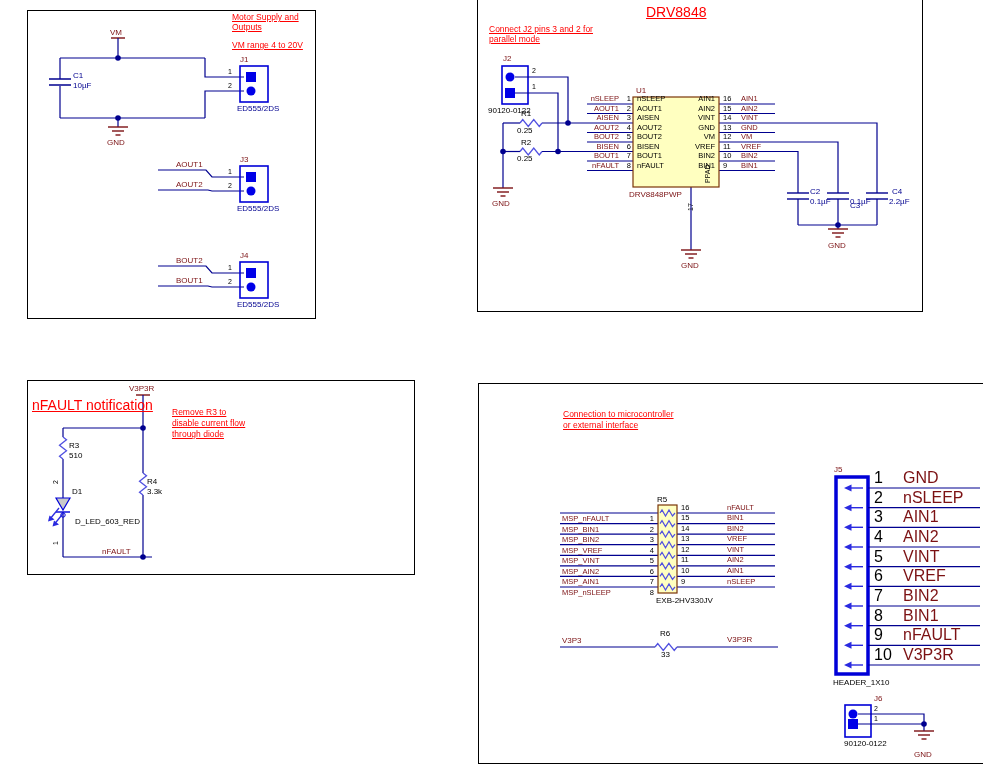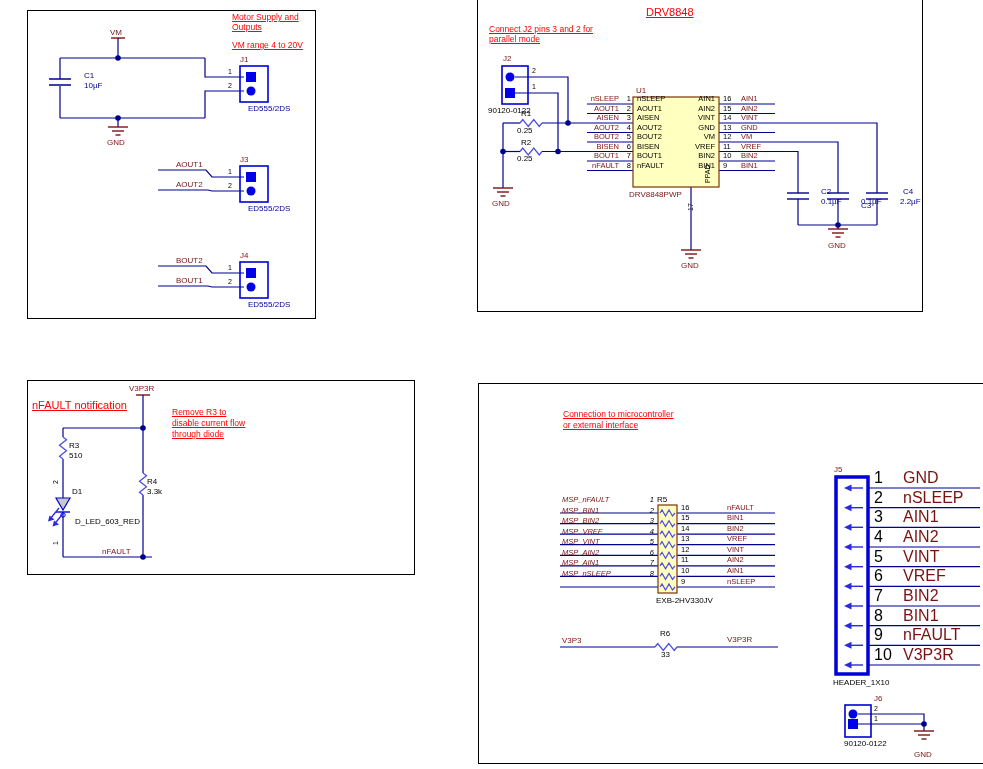--- a/index.html
+++ b/index.html
@@ -6,35 +6,35 @@
   .page{position:relative;width:983px;height:769px;background:#fff;overflow:hidden;
         font-family:"Liberation Sans",sans-serif;}
   .box{position:absolute;border:1.6px solid #000;box-sizing:border-box;}
   #box1{left:27px;top:10px;width:289px;height:309px;}
   #box2{left:477px;top:0;width:446px;height:312px;border-top:none;}
   #box3{left:27px;top:380px;width:388px;height:195px;}
   #box4{left:478px;top:383px;width:540px;height:381px;}
   svg.wires{position:absolute;left:0;top:0;}
   .t{position:absolute;font-size:8px;line-height:9px;color:#000;white-space:nowrap;}
   .m{color:#7b1113;}         
-  .n{color:#00008f;margin-left:11px;}         
+  .n{color:#00008f;}         
   .r{color:#ff0000;font-size:8.5px;line-height:10.5px;text-decoration:underline;}
-  .big{font-size:11px;line-height:14px;}
+  .big{font-size:14px;line-height:14px;}
   .s7{font-size:7px;line-height:8px;}
   .rot{transform:rotate(-90deg);transform-origin:0 0;}
   .col{position:absolute;display:flex;flex-direction:column;}
   .col .row{display:flex;align-items:flex-end;}
   .f75{font-size:7.5px;line-height:8.5px;}
   #u1l{left:560px;top:94px;width:71px;}   #u1l .row{height:9.5px;justify-content:flex-end;}
   #u1l .num{width:9px;text-align:right;margin-left:3px;}
   #u1nl{left:637px;top:94px;width:55px;}  #u1nl .row{height:9.5px;}
   #u1nr{left:662px;top:94px;width:53px;}  #u1nr .row{height:9.5px;justify-content:flex-end;}
   #u1r{left:723px;top:94px;width:60px;}   #u1r .row{height:9.5px;}
   #u1r .num{width:13px;} #u1r .net{margin-left:5px;}
-  #r5l{left:562px;top:494px;width:92px;font-style:italic;} #r5l .row{height:10.57px;justify-content:space-between;}
+  #r5l{left:562px;top:513px;width:92px;} #r5l .row{height:10.57px;justify-content:space-between;}
   #r5l .num{width:9px;text-align:right;}
   #r5r{left:681px;top:501.5px;width:95px;} #r5r .row{height:10.57px;}
   #r5r .num{width:13px;} #r5r .net{margin-left:33px;}
   #j5r{left:874px;top:467.5px;width:108px;} #j5r .row{height:19.67px;}
   #j5r .num{width:14px;} #j5r .net{margin-left:15px;}
 </style>
 </head>
 <body>
 
 <div class="page">

